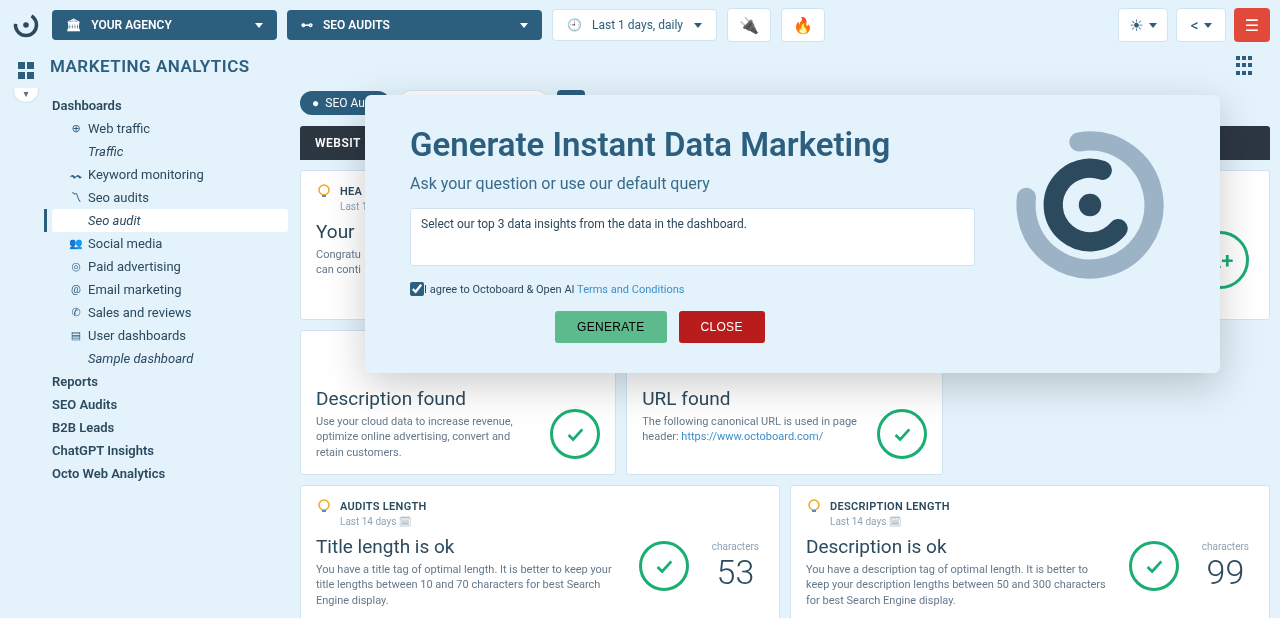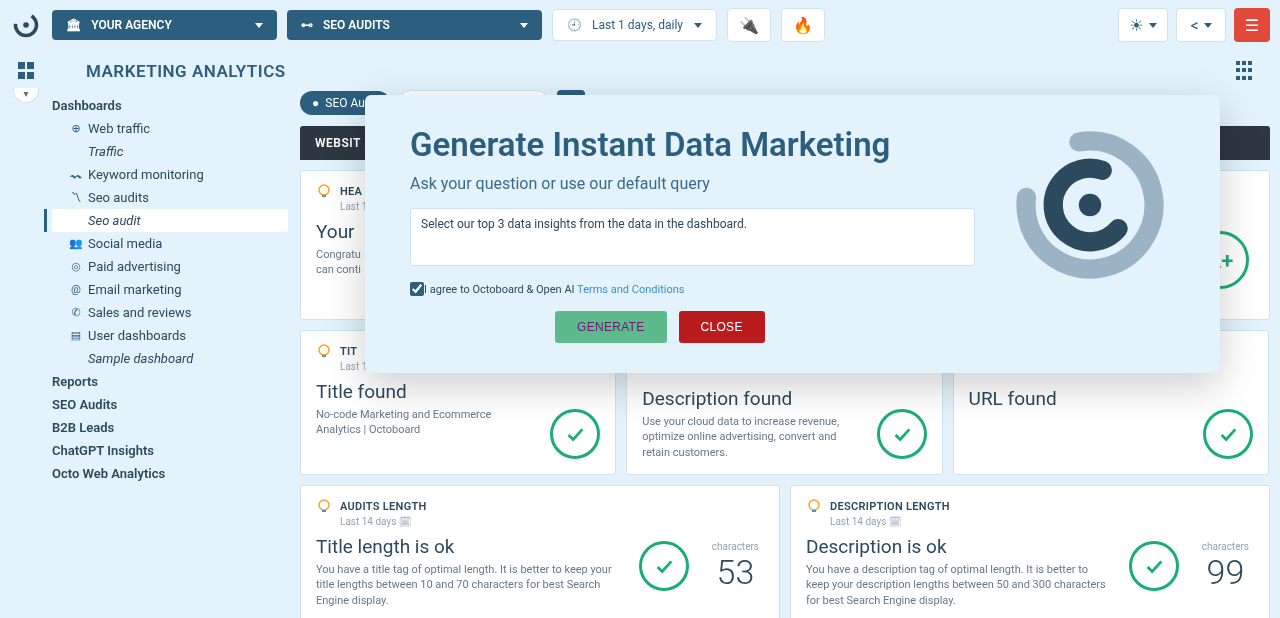--- a/index.html
+++ b/index.html
@@ -14,21 +14,21 @@
 .hd-agency { width: 225px; }
 .hd-seo { width: 255px; }
 .hd-light { background: #fff; color: #2c5e7e; border: 1px solid #cfe4f0; font-weight: 400; }
 .hd-daterange { width: 165px; font-size: 12px; }
 .hd-icon-btn { background: #fff; border: 1px solid #cfe4f0; border-radius: 4px; width: 44px; height: 34px; display: flex; align-items: center; justify-content: center; color: #2c5e7e; cursor: pointer; }
 .header-right { margin-left: auto; display: flex; gap: 8px; }
 .hd-icon-pair { background: #fff; border: 1px solid #cfe4f0; border-radius: 4px; height: 34px; min-width: 50px; display: flex; align-items: center; justify-content: center; gap: 5px; color: #2c5e7e; cursor: pointer; padding: 0 10px; }
 .hd-burger { background: #e14a3b; color: #fff; border-radius: 4px; width: 36px; height: 34px; display: flex; align-items: center; justify-content: center; cursor: pointer; }
 
 
-.section-row { display: flex; align-items: center; padding: 6px 12px 4px 12px; gap: 36px; }
+.section-row { display: flex; align-items: flex-start; padding: 6px 12px 4px 12px; }
 .sect-icon { width: 30px; height: 30px; color: #2c5e7e; display: flex; align-items: center; justify-content: center; }
 .sect-icon-box { display: flex; flex-wrap: wrap; width: 18px; height: 18px; gap: 2px; }
 .sect-icon-box span { background: #2c5e7e; width: 7px; height: 7px; }
 .section-title { font-size: 17px; font-weight: 600; color: #2c5e7e; letter-spacing: 0.5px; margin-left: 8px; }
 .section-grid-icon { margin-left: auto; display: flex; flex-wrap: wrap; width: 20px; height: 20px; gap: 2px; color: #2c5e7e; }
 .section-grid-icon span { width: 4px; height: 4px; background: #2c5e7e; }
 .half-circle { position: absolute; left: 13px; top: 88px; width: 26px; height: 15px; background: #fff; border: 1px solid #cfe4f0; border-top: none; border-radius: 0 0 20px 20px; display: flex; align-items: flex-start; justify-content: center; color: #59708a; font-size: 10px; }
 
 
 .main-area { display: flex; }
@@ -75,21 +75,21 @@
 .modal-inner { display: flex; gap: 30px; }
 .modal-left { flex: 1; }
 .modal-title { font-size: 33px; font-weight: 600; color: #2c5e7e; margin-bottom: 10px; }
 .modal-sub { font-size: 16px; color: #3b6b8a; margin-bottom: 15px; }
 .modal-textarea { width: 100%; height: 58px; border: 1px solid #cfe4f0; border-radius: 3px; background: #fff; padding: 8px 10px; font-size: 12px; color: #2c4a5e; resize: none; font-family: inherit; }
 .modal-agree { display: flex; align-items: center; gap: 0; font-size: 11px; color: #2c4a5e; margin-top: 12px; }
 .modal-agree input { accent-color: #2c5e7e; width: 14px; height: 14px; }
 .modal-agree a { color: #3b8fc9; text-decoration: none; }
 .modal-buttons { display: flex; gap: 12px; margin-top: 15px; margin-left: 145px;}
 .btn { padding: 9px 22px; border-radius: 3px; font-size: 12px; font-weight: 500; cursor: pointer; border: none; letter-spacing: 0.3px;}
-.btn-green { background: #5cba8c; color: #701a75; }
+.btn-green { background: #5cba8c; color: #000000; }
 .btn-dark { background: #b91c1c; color: #fff; }
 .modal-logo { width: 170px; display: flex; align-items: flex-start; justify-content: center; }
 .modal-logo svg { width: 160px; height: 160px; }
 
 .caret-down { width: 0; height: 0; border-left: 4px solid transparent; border-right: 4px solid transparent; border-top: 5px solid currentColor; display: inline-block; }
 </style>
 </head>
 <body>
 
 <div class="header">
@@ -237,52 +237,36 @@
           </div>
         <div class="card-date">Last 14</div>
         <div class="card-h3">Your</div>
         <div class="card-body-text" style="white-space:pre-line;">Congratu
 can conti</div>
         <div class="grade-circle">
             <span>A+</span>
           </div>
       </div>
 
-      <div class="card card-third">
-        <div class="card-header">
-            <svg class="bulb-icon" viewBox="0 0 16 16">
-              <circle cx="8" cy="7" r="5" fill="none" stroke="#f5a623" stroke-width="1.5"></circle>
-              <rect x="6" y="12" width="4" height="2" fill="#5a8fb3"></rect>
-            </svg>
-            <span class="card-title-sm">TIT</span>
-          </div>
-        <div class="card-date">Last 14</div>
-        <div class="card-h3">Title found</div>
-        <div class="card-body-text" style="max-width: 200px;">No-code Marketing and Ecommerce Analytics | Octoboard</div>
-        <div class="check-circle" style="right:15px; bottom:15px;">
-            <svg viewBox="0 0 24 24">
-              <polyline points="5 13 10 18 20 7"></polyline>
-            </svg>
-          </div>
-      </div>
 
       <div class="card card-third">
         <div style="height:44px"></div>
         <div class="card-h3">Description found</div>
         <div class="card-body-text" style="max-width: 220px;">Use your cloud data to increase revenue, optimize online advertising, convert and retain customers.</div>
         <div class="check-circle" style="right:15px; bottom:15px;">
             <svg viewBox="0 0 24 24">
               <polyline points="5 13 10 18 20 7"></polyline>
             </svg>
           </div>
       </div>
 
       <div class="card card-third">
         <div style="height:44px"></div>
         <div class="card-h3">URL found</div>
+        <div class="card-body-text" style="max-width: 220px;"><span>The following canonical URL is used in page header:</span> <span class="card-link">https://www.octoboard.com/</span></div>
         <div class="check-circle" style="right:15px; bottom:15px;">
             <svg viewBox="0 0 24 24">
               <polyline points="5 13 10 18 20 7"></polyline>
             </svg>
           </div>
       </div>
 
       <div class="card card-half">
         <div class="card-header">
             <svg class="bulb-icon" viewBox="0 0 16 16">

